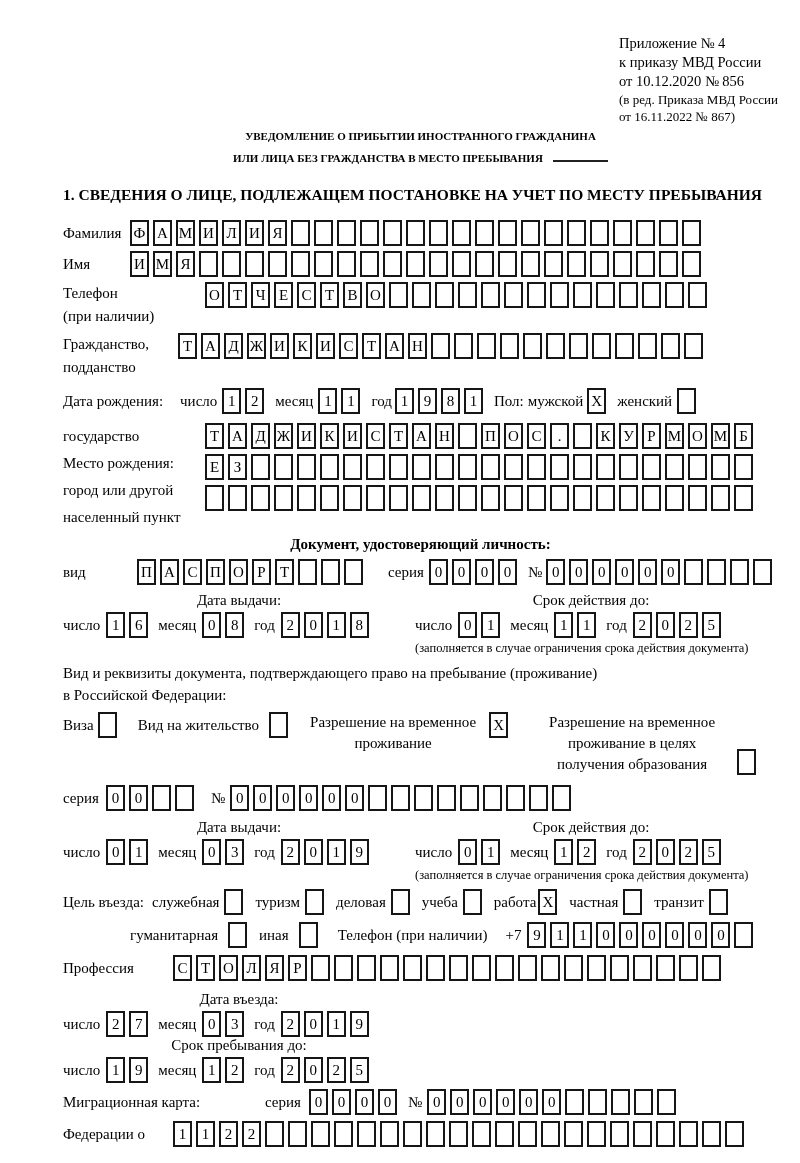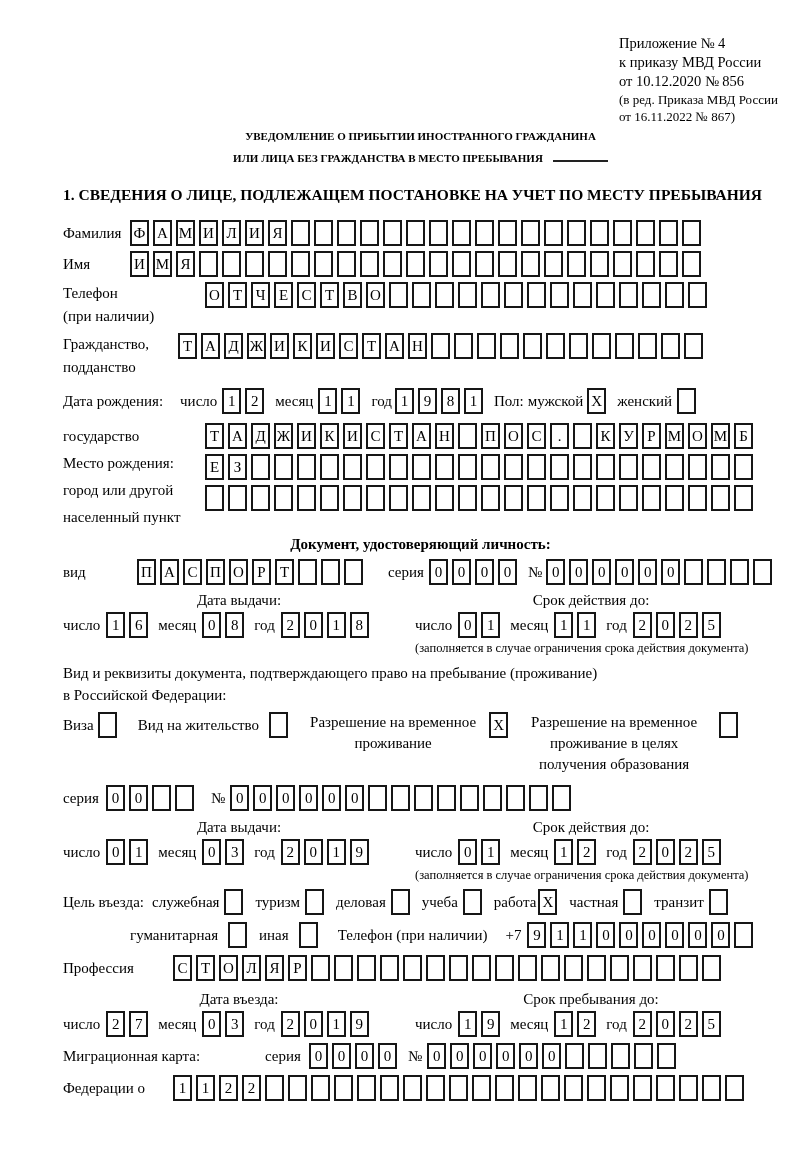--- a/index.html
+++ b/index.html
@@ -434,21 +434,21 @@
       <span class="boxes">
           <span class="cbox"></span>
         </span>
     </span>
     <span class="grp" style="gap:10px; margin-left:6px; align-items:flex-start;">
       <span class="ctr ctr-170">Разрешение на временное проживание</span>
       <span class="boxes">
           <span class="cbox">X</span>
         </span>
     </span>
-    <span class="grp" style="gap:16px; margin-left:4px; align-items:flex-start;">
+    <span class="grp" style="gap:16px; margin-left:22px; align-items:flex-end;">
       <span class="ctr ctr-175">Разрешение на временное проживание в целях получения образования</span>
       <span class="boxes">
           <span class="cbox"></span>
         </span>
     </span>
   </div>
 
   <div class="frow inline-gap" style="margin-bottom:8px;">
     <span>серия</span>
     <span class="boxes">
@@ -627,21 +627,21 @@
         <span class="cbox"></span>
         <span class="cbox"></span>
         <span class="cbox"></span>
         <span class="cbox"></span>
         <span class="cbox"></span>
         <span class="cbox"></span>
         <span class="cbox"></span>
       </span>
   </div>
 
-  <div class="datecols" style="margin-top:10px;">
+  <div class="datecols" style="margin-top:10px;flex-direction:column;">
     <div class="datecol-l">
       <div class="datehead">Дата въезда:</div>
       <div class="daterow">
         <span>число</span>
         <span class="boxes">
             <span class="cbox">2</span>
             <span class="cbox">7</span>
           </span>
         <span>месяц</span>
         <span class="boxes">

